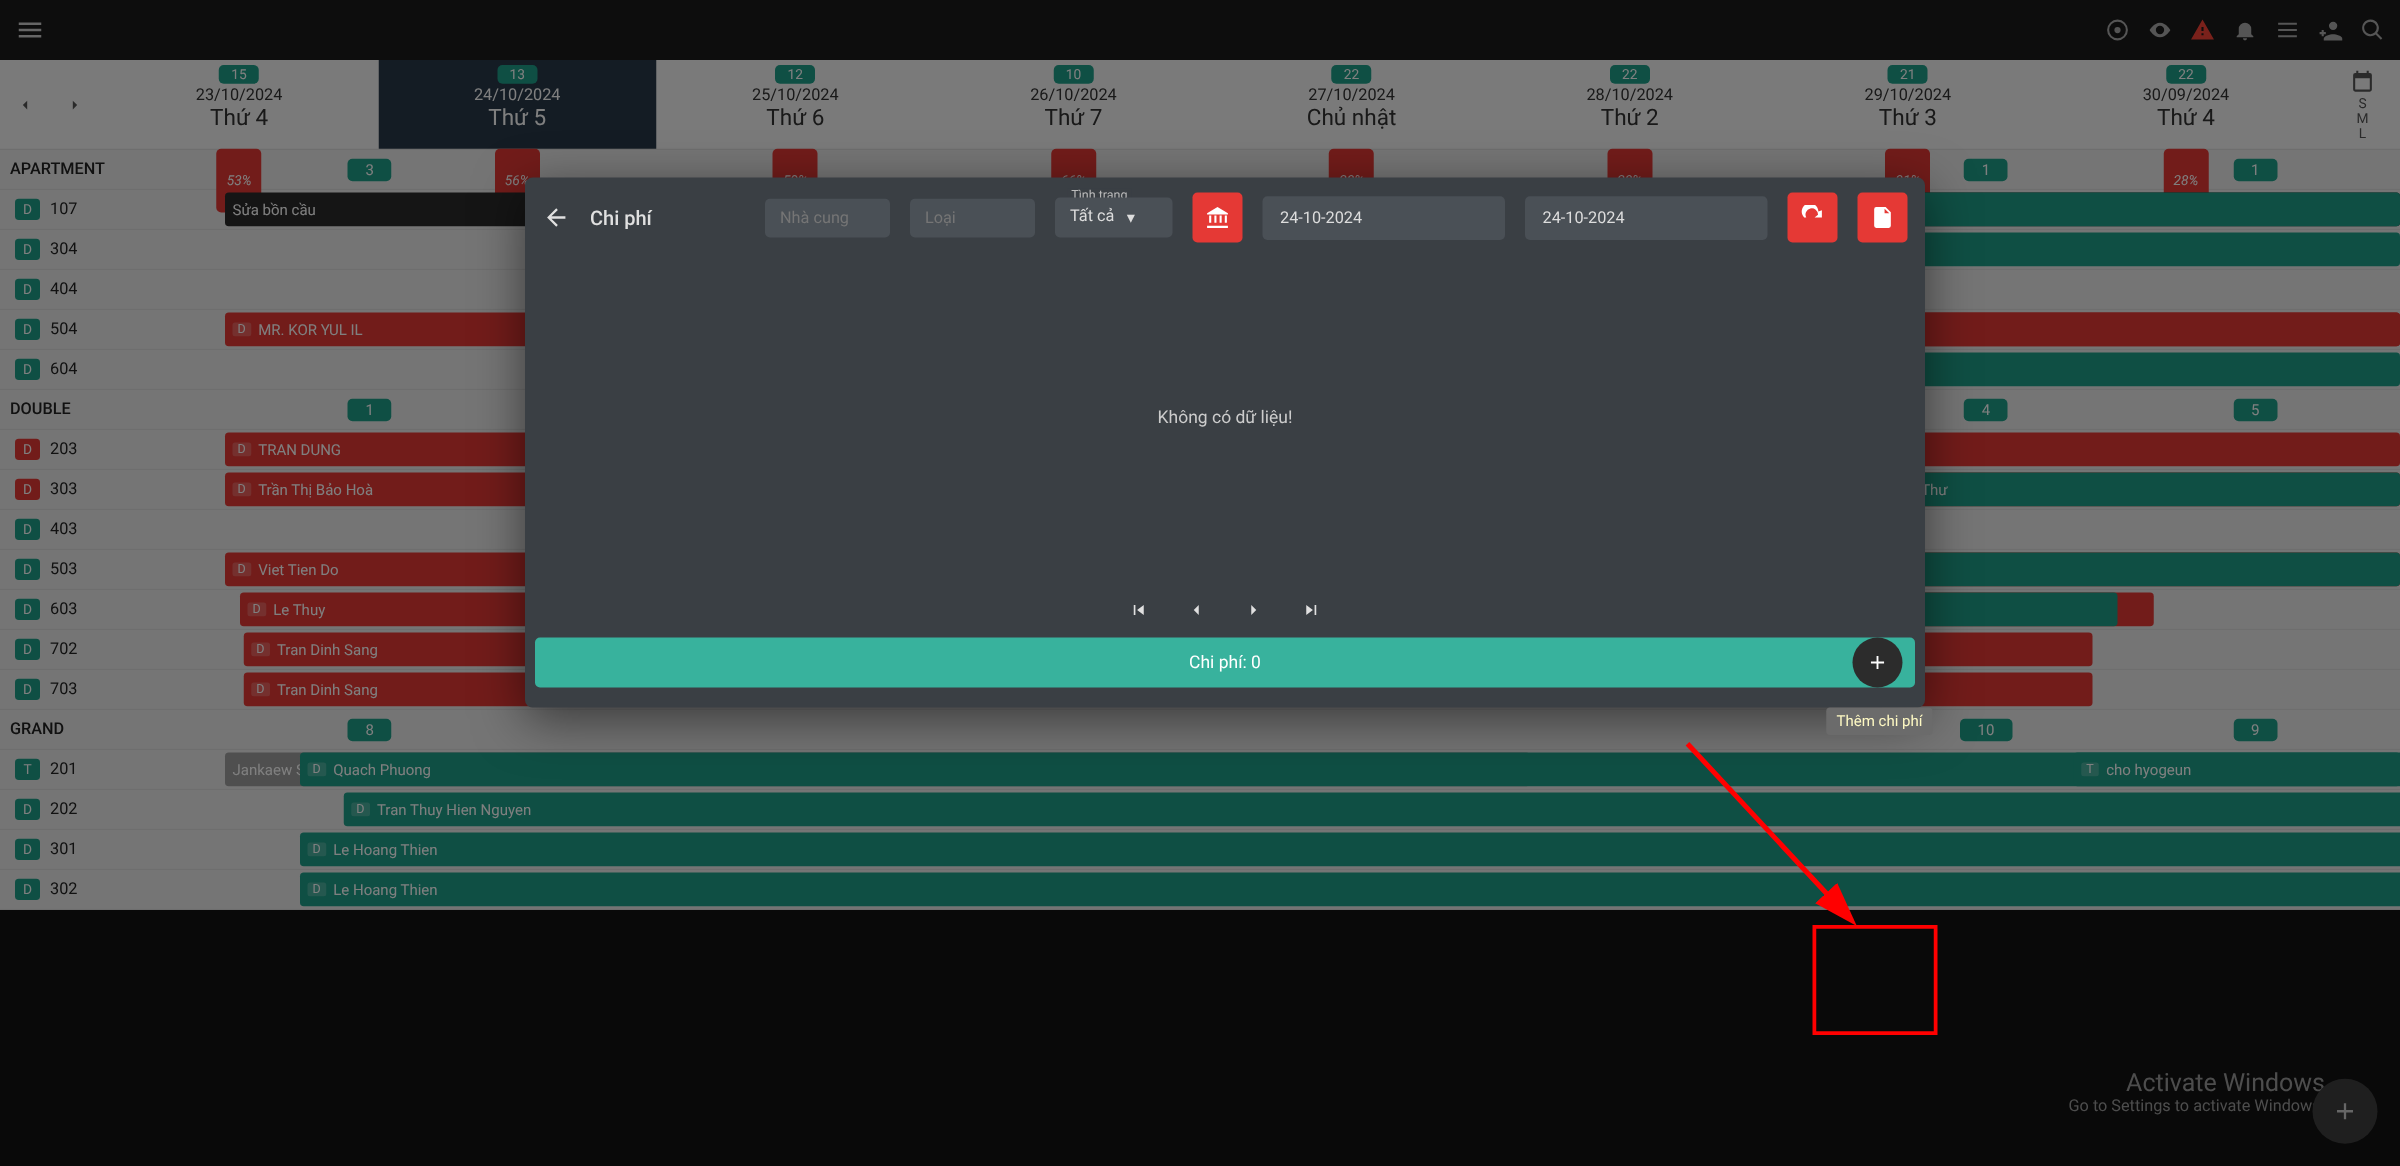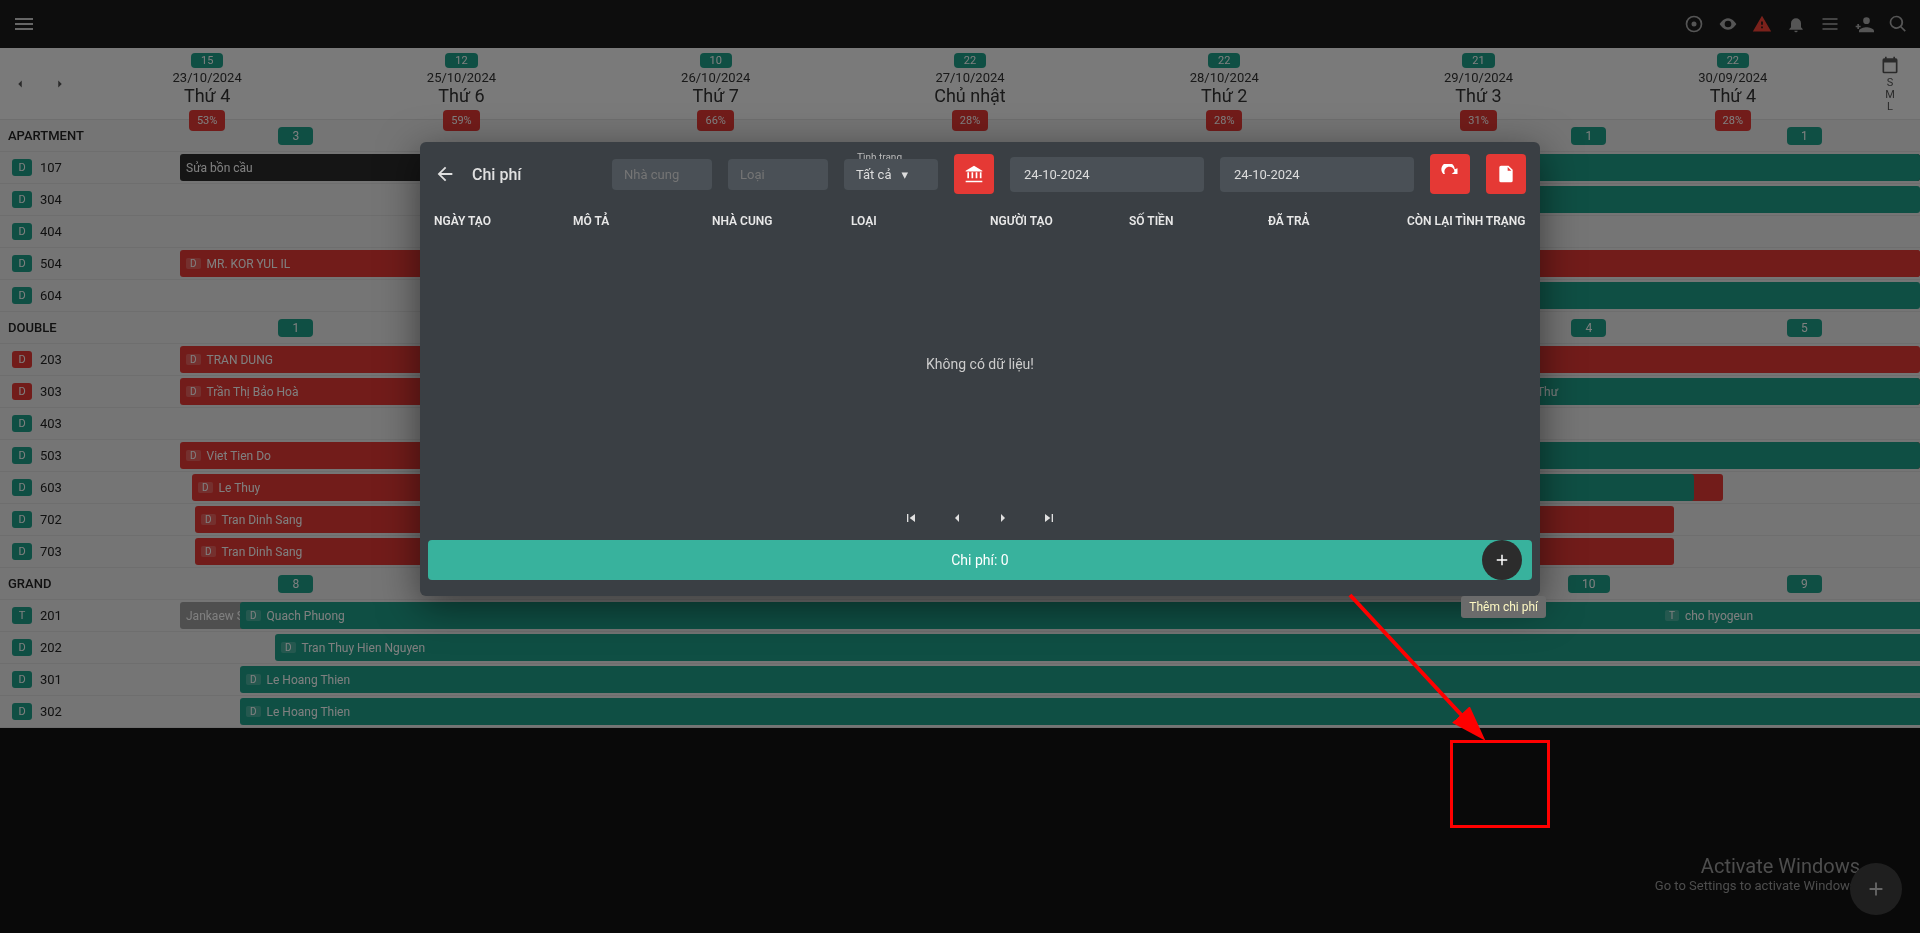--- a/index.html
+++ b/index.html
@@ -14,21 +14,21 @@
 .topbar-right .warn{fill:#f44336;}
 
 
 .date-strip{display:flex;align-items:stretch;background:#f5f5f5;color:#333;height:72px;border-bottom:1px solid #ddd;}
 .nav-arrow{width:40px;display:flex;align-items:center;justify-content:center;cursor:pointer;}
 .date-cell{flex:1;text-align:center;padding:4px 0;position:relative;}
 .date-cell.active{background:#283848;color:#fff;}
 .badge-top{display:inline-block;background:#1e9e88;color:#fff;border-radius:4px;padding:1px 10px;font-size:11px;margin-bottom:2px;}
 .date-cell .d1{font-size:13px;}
 .date-cell .d2{font-size:18px;}
-.badge-bot{display:inline-block;background:#e53935;color:#fff;border-radius:4px;padding:4px 8px;font-size:11px;margin-top:4px;}
+.badge-bot{display:inline-block;background:#e53935;color:#fff;border-radius:4px;padding:19px 8px;font-size:11px;margin-top:14px;font-style:italic;}
 .date-right{width:60px;display:flex;flex-direction:column;align-items:center;justify-content:center;gap:2px;}
 .date-right .cal{width:20px;height:20px;}
 .sml{font-size:11px;color:#555;text-align:center;line-height:12px;}
 
 
 .grid{background:#ebebeb;color:#222;}
 .section-row{display:flex;align-items:center;height:32px;border-bottom:1px solid #ddd;padding:0 8px;background:#ebebeb;}
 .section-label{flex:0 0 180px;font-weight:500;font-size:13px;}
 .section-badges{display:flex;flex:1;}
 .section-badges .sb{flex:1;text-align:center;}
@@ -113,20 +113,21 @@
         <path d="M15 6l-6 6 6 6z"></path>
       </svg>
     </div>
   <div class="nav-arrow">
       <svg width="14" height="14" viewBox="0 0 24 24" fill="#555">
         <path d="M9 6l6 6-6 6z"></path>
       </svg>
     </div>
   <div id="date-cells" style="display:flex;flex:1;">
       <div class="date-cell"><span class="badge-top">15</span><div class="d1">23/10/2024</div><div class="d2">Thứ 4</div><span class="badge-bot">53%</span></div>
+      <div class="date-cell active"><span class="badge-top">13</span><div class="d1">24/10/2024</div><div class="d2">Thứ 5</div><span class="badge-bot">56%</span></div>
       <div class="date-cell"><span class="badge-top">12</span><div class="d1">25/10/2024</div><div class="d2">Thứ 6</div><span class="badge-bot">59%</span></div>
       <div class="date-cell"><span class="badge-top">10</span><div class="d1">26/10/2024</div><div class="d2">Thứ 7</div><span class="badge-bot">66%</span></div>
       <div class="date-cell"><span class="badge-top">22</span><div class="d1">27/10/2024</div><div class="d2">Chủ nhật</div><span class="badge-bot">28%</span></div>
       <div class="date-cell"><span class="badge-top">22</span><div class="d1">28/10/2024</div><div class="d2">Thứ 2</div><span class="badge-bot">28%</span></div>
       <div class="date-cell"><span class="badge-top">21</span><div class="d1">29/10/2024</div><div class="d2">Thứ 3</div><span class="badge-bot">31%</span></div>
       <div class="date-cell"><span class="badge-top">22</span><div class="d1">30/09/2024</div><div class="d2">Thứ 4</div><span class="badge-bot">28%</span></div>
     </div>
   <div class="date-right">
     <svg class="cal" viewBox="0 0 24 24" fill="#555">
         <path d="M19 4h-1V2h-2v2H8V2H6v2H5a2 2 0 00-2 2v14a2 2 0 002 2h14a2 2 0 002-2V6a2 2 0 00-2-2zm0 16H5V9h14v11z"></path>
@@ -353,30 +354,20 @@
         <svg viewBox="0 0 24 24">
           <path d="M17.65 6.35A8 8 0 104 12h2a6 6 0 1111.3-2.7L14 12h7V5l-3.35 1.35z"></path>
         </svg>
       </div>
     <div class="btn-sq">
         <svg viewBox="0 0 24 24">
           <path d="M6 2h9l5 5v13a2 2 0 01-2 2H6a2 2 0 01-2-2V4a2 2 0 012-2zm8 1.5V8h4.5L14 3.5z"></path>
         </svg>
       </div>
   </div>
-  <div class="tbl-header" id="tbl-header">
-      <div>NGÀY TẠO</div>
-      <div>MÔ TẢ</div>
-      <div>NHÀ CUNG</div>
-      <div>LOẠI</div>
-      <div>NGƯỜI TẠO</div>
-      <div>SỐ TIỀN</div>
-      <div>ĐÃ TRẢ</div>
-      <div>CÒN LẠI TÌNH TRẠNG</div>
-    </div>
   <div class="no-data">Không có dữ liệu!</div>
   <div class="pager">
     <svg viewBox="0 0 24 24">
         <path d="M6 6h2v12H6zM18 6l-8 6 8 6z"></path>
       </svg>
     <svg viewBox="0 0 24 24">
         <path d="M15 6l-6 6 6 6z"></path>
       </svg>
     <svg viewBox="0 0 24 24">
         <path d="M9 6l6 6-6 6z"></path>

